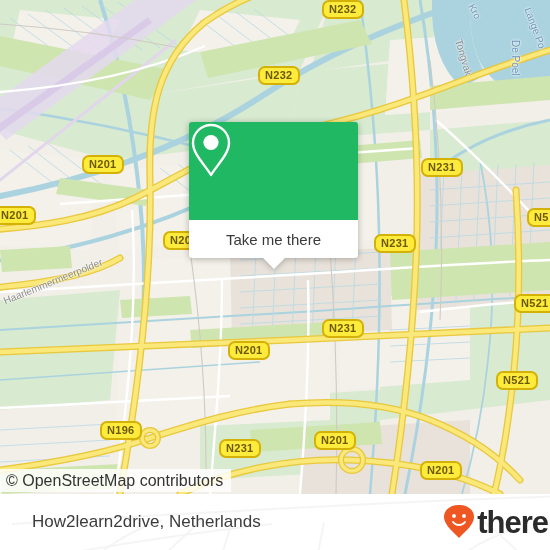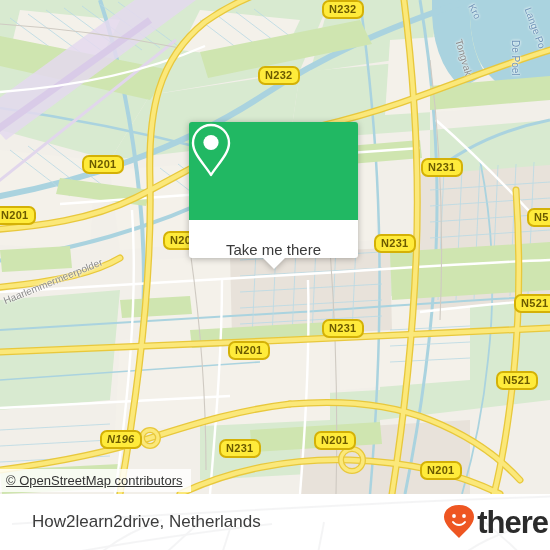--- a/index.html
+++ b/index.html
@@ -64,21 +64,21 @@
     background:#21b863;
     height:98px;
     border-radius:3px 3px 0 0;
     display:flex;align-items:center;justify-content:center;
   }
   .popup-bottom{
     position:relative;
     background:#ffffff;
     height:38px;
     border-radius:0 0 3px 3px;
-    display:flex;align-items:flex-end;justify-content:center;
+    display:flex;align-items:center;justify-content:center;
   }
   .popup-bottom .label{
     color:#3a3a3a;
     font-size:15px;
   }
   .popup-tail{
     position:absolute;
     left:50%;bottom:-11px;
     margin-left:-11px;
     width:0;height:0;
@@ -86,25 +86,24 @@
     border-right:11px solid transparent;
     border-top:11px solid #ffffff;
   }
 
   
   .attrib{
     position:absolute;
     left:0;top:469px;
     background:rgba(255,255,255,.82);
     color:#333;
-    font-size:13px;
+    font-size:16px;
     padding:4px 8px 4px 6px;
     line-height:15px;
     white-space:nowrap;
-    text-decoration:underline;
   }
 
   
   .footer{
     position:absolute;left:12px;top:494px;
     width:550px;height:56px;
     background:#fff;
     overflow:hidden;
   }
   .footer-wm{position:absolute;left:0;top:-470px;opacity:.10;}
@@ -336,21 +335,21 @@
     <div class="shield" style="left:82px;top:155px;">N201</div>
     <div class="shield" style="left:-6px;top:206px;">N201</div>
     <div class="shield" style="left:421px;top:158px;">N231</div>
     <div class="shield" style="left:527px;top:208px;">N5</div>
     <div class="shield" style="left:163px;top:231px;">N201</div>
     <div class="shield" style="left:374px;top:234px;">N231</div>
     <div class="shield" style="left:514px;top:294px;">N521</div>
     <div class="shield" style="left:322px;top:319px;">N231</div>
     <div class="shield" style="left:228px;top:341px;">N201</div>
     <div class="shield" style="left:496px;top:371px;">N521</div>
-    <div class="shield" style="left:100px;top:430px;font-style:italic;">N196</div>
+    <div class="shield" style="left:100px;top:421px;">N196</div>
     <div class="shield" style="left:219px;top:439px;">N231</div>
     <div class="shield" style="left:314px;top:431px;">N201</div>
     <div class="shield" style="left:420px;top:461px;">N201</div>
 
 
     <div class="water-label" style="left:521px;top:40px;transform:rotate(90deg);transform-origin:left top;">De Poel</div>
     <div class="water-label" style="left:476px;top:2px;transform:rotate(62deg);transform-origin:left top;">Kro</div>
     <div class="water-label" style="left:533px;top:6px;transform:rotate(70deg);transform-origin:left top;">Lange Po</div>
 
     <div class="polder-label" style="left:464px;top:38px;transform:rotate(74deg);transform-origin:left top;">Tongvak</div>

